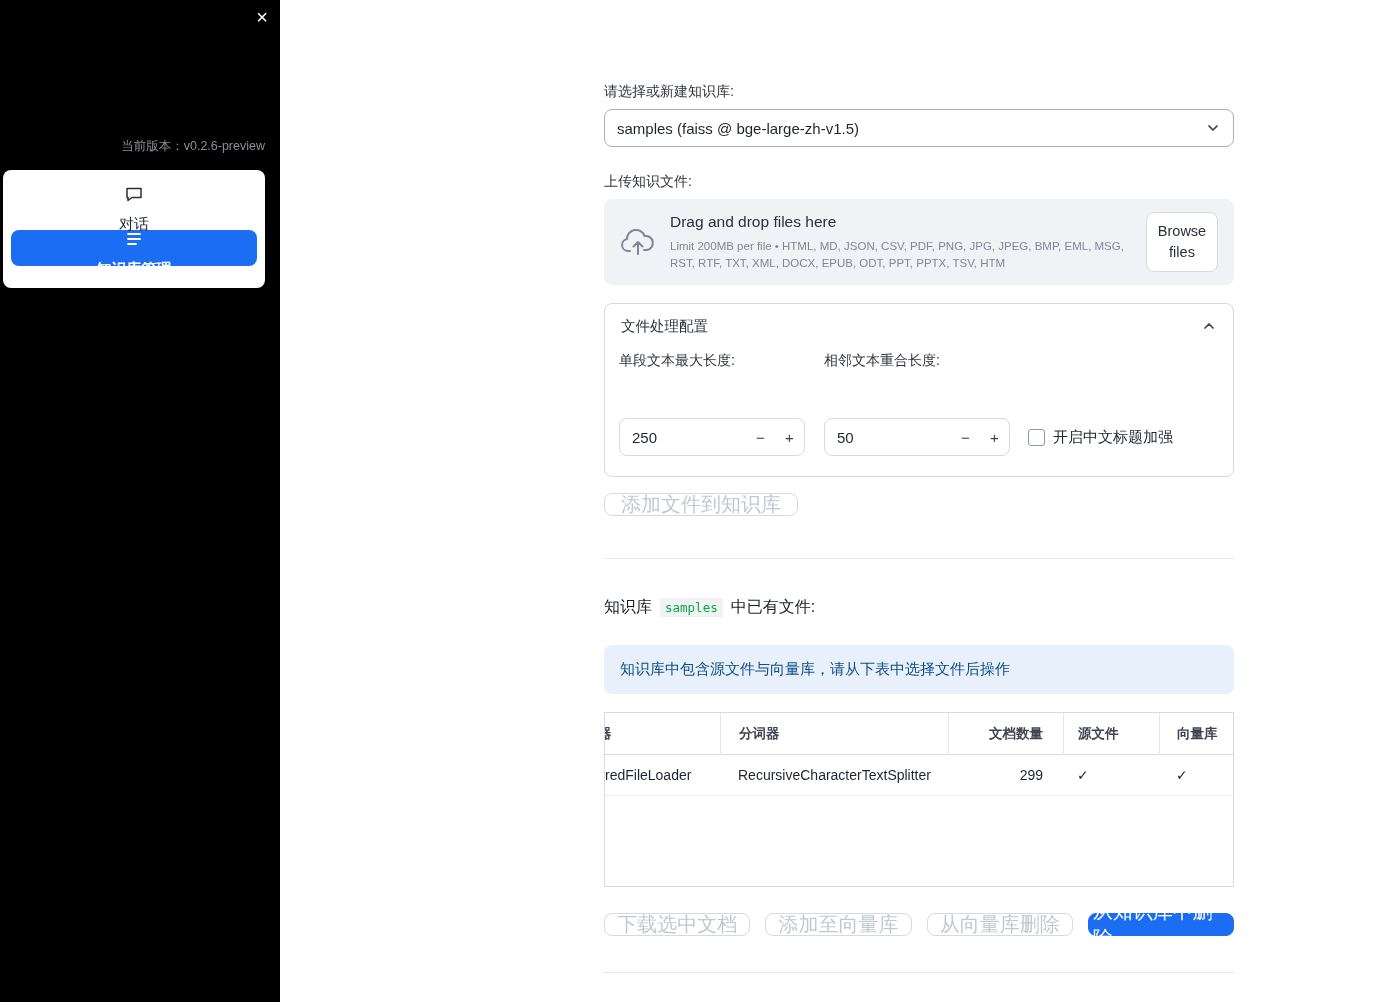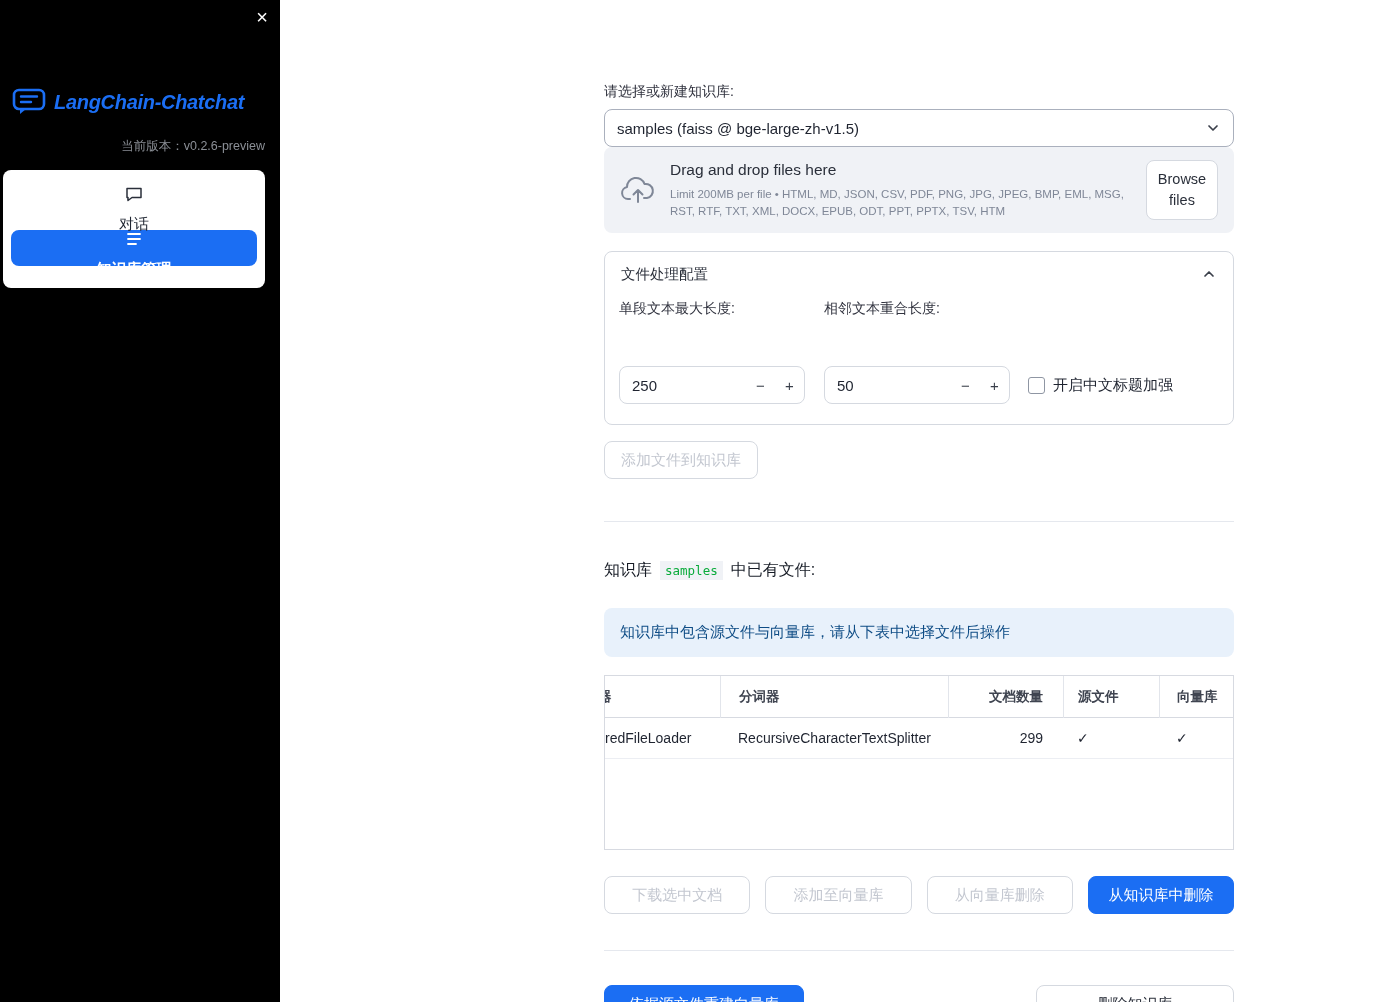--- a/index.html
+++ b/index.html
@@ -51,22 +51,22 @@
   .num-group{width:186px;}
   .num-group + .num-group{margin-left:19px;}
   .num-label{font-size:14px;margin-bottom:10px;}
   .num-input{display:flex;align-items:center;height:38px;border:1px solid var(--border);border-radius:8px;background:#fff;margin-top:48px;}
   .num-value{flex:1;padding-left:12px;font-size:15px;color:#1f2430;}
   .step-btn{width:29px;text-align:center;font-size:15px;color:#3a3f4a;cursor:pointer;user-select:none;}
   .check-group{margin-left:18px;height:38px;display:flex;align-items:center;gap:8px;cursor:pointer;}
   .checkbox-box{width:17px;height:17px;border:1.6px solid #8f96a3;border-radius:3px;background:#fff;}
   .check-label{font-size:15px;color:#1f2430;}
   
-  .btn{display:inline-flex;align-items:center;justify-content:center;height:38px;border-radius:8px;
-    border:1px solid var(--border);background:#fff;color:#2a2f3a;font-size:15px;padding:0 16px;cursor:pointer;}
+  .btn{display:inline-flex;align-items:center;justify-content:center;height:23px;border-radius:8px;
+    border:1px solid var(--border);background:#fff;color:#2a2f3a;font-size:20px;padding:0 16px;cursor:pointer;}
   .btn.disabled{color:var(--disabled);cursor:default;}
   .btn.primary{background:var(--accent);border-color:var(--accent);color:#fff;}
   .add-btn{margin-top:16px;}
   .divider{border:none;border-top:1px solid #e5e8ee;margin:42px 0 38px 0;}
   .divider2{border:none;border-top:1px solid #e5e8ee;margin:36px 0 34px 0;}
   
   .kb-line{display:flex;align-items:center;gap:8px;font-size:16px;color:#171c26;}
   .code{font-family:"DejaVu Sans Mono","Liberation Mono",monospace;font-size:12.5px;color:#09ab3b;
     background:#f0f2f6;padding:2px 5px;border-radius:0;}
   .info-box{margin-top:27px;background:#e8f1fb;color:#0e4c85;border-radius:8px;padding:15px 16px;font-size:15px;}
@@ -88,30 +88,20 @@
   .bottom-row{display:flex;justify-content:space-between;}
   .rebuild-btn{width:200px;}
   .delete-kb-btn{width:198px;}
 </style>
 </head>
 <body>
 
 <div class="sidebar">
   <div class="close-btn">×</div>
 
-  <div class="logo-row">
-    <span>
-      <svg width="34" height="30" viewBox="0 0 34 30" fill="none">
-        <rect x="2" y="4" width="30" height="19" rx="5" stroke="#1b6ef3" stroke-width="2.6"></rect>
-        <path d="M9 10.5h16M9 16h10" stroke="#1b6ef3" stroke-width="2.4" stroke-linecap="round"></path>
-        <path d="M8 23v5l6-5" fill="#1b6ef3"></path>
-      </svg>
-    </span>
-    <span class="logo-text">LangChain-Chatchat</span>
-  </div>
 
   <div class="version">当前版本：v0.2.6-preview</div>
 
   <div class="menu-card">
     <div class="menu-item">
       <svg width="18" height="18" viewBox="0 0 18 18" fill="none">
         <path d="M2 3.5h14v9H7l-4 3v-3H2z" stroke="#2a2f3a" stroke-width="1.5" stroke-linejoin="round"></path>
       </svg>
       <span>对话</span>
     </div>
@@ -127,20 +117,21 @@
 <div class="main">
 
   <div class="field-label lbl1">请选择或新建知识库:</div>
   <div class="select">
     <span class="select-value">samples (faiss @ bge-large-zh-v1.5)</span>
     <svg width="16" height="16" viewBox="0 0 16 16" fill="none">
       <path d="M4 6l4 4 4-4" stroke="#3a3f4a" stroke-width="1.7" stroke-linecap="round" stroke-linejoin="round"></path>
     </svg>
   </div>
 
+  <div class="field-label lbl2">上传知识文件:</div>
   <div class="dropzone">
     <svg width="36" height="30" viewBox="0 0 36 30" fill="none">
       <path d="M10 24h-2a6 6 0 01-1-11.9A9 9 0 0124.5 9 7 7 0 0127 23h-3" stroke="#7f8797" stroke-width="2" stroke-linecap="round" stroke-linejoin="round"></path>
       <path d="M18 27V15m0 0l-4.5 4.5M18 15l4.5 4.5" stroke="#7f8797" stroke-width="2" stroke-linecap="round" stroke-linejoin="round"></path>
     </svg>
     <div class="drop-texts">
       <div class="drop-title">Drag and drop files here</div>
       <div class="drop-sub">Limit 200MB per file • HTML, MD, JSON, CSV, PDF, PNG, JPG, JPEG, BMP, EML, MSG, RST, RTF, TXT, XML, DOCX, EPUB, ODT, PPT, PPTX, TSV, HTM</div>
     </div>
     <div class="browse-btn">Browse files</div>

